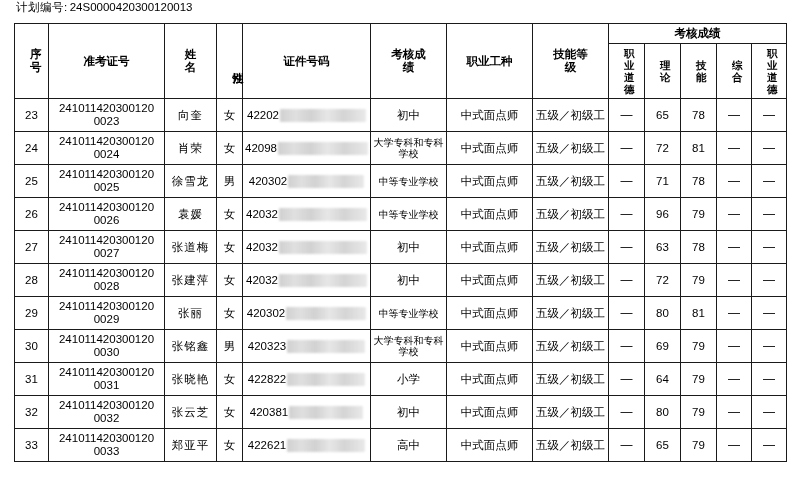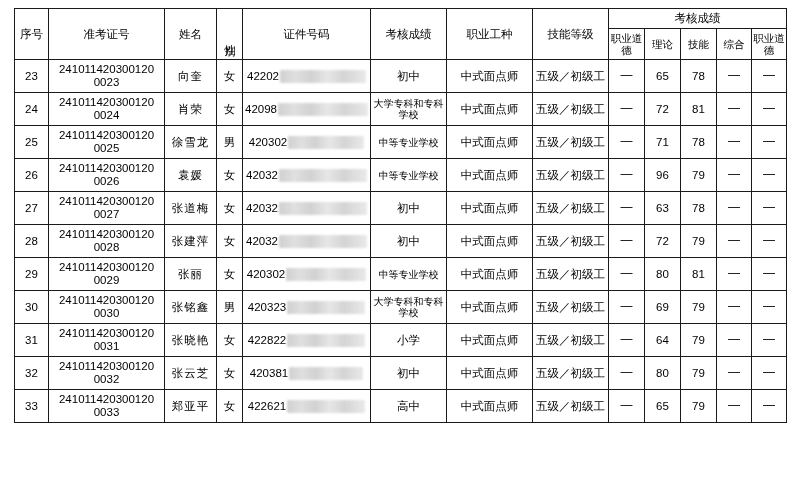--- a/index.html
+++ b/index.html
@@ -55,22 +55,22 @@
     font-size: 11.5px;
   }
   table.roster th, table.roster td {
     border: 1px solid #1a1a1a;
     text-align: center;
     vertical-align: middle;
     padding: 1px 2px;
     line-height: 1.15;
   }
   table.roster thead th {
-    font-weight: normal;
-    padding: 3px 1px;
+    font-weight: bold;
+    padding: 3px 15px;
   }
   .th-vert {
     writing-mode: vertical-rl;
     text-orientation: upright;
     letter-spacing: 1px;
     line-height: 1;
     display: inline-block;
     font-size: 11px;
   }
   .score-head {
@@ -116,20 +116,23 @@
   .name-cell { letter-spacing: 1px; }
 </style>
 </head>
 <body>
 
 <div class="page">
 
 
 
   <div class="meta-row second">
+    <div class="meta-left">
+      <span class="meta-label">计划编号:</span><span class="meta-value">24S0000420300120013</span>
+    </div>
   </div>
 
   <table class="roster">
     <colgroup>
       <col style="width:34px">
       <col style="width:116px">
       <col style="width:52px">
       <col style="width:26px">
       <col style="width:128px">
       <col style="width:76px">

